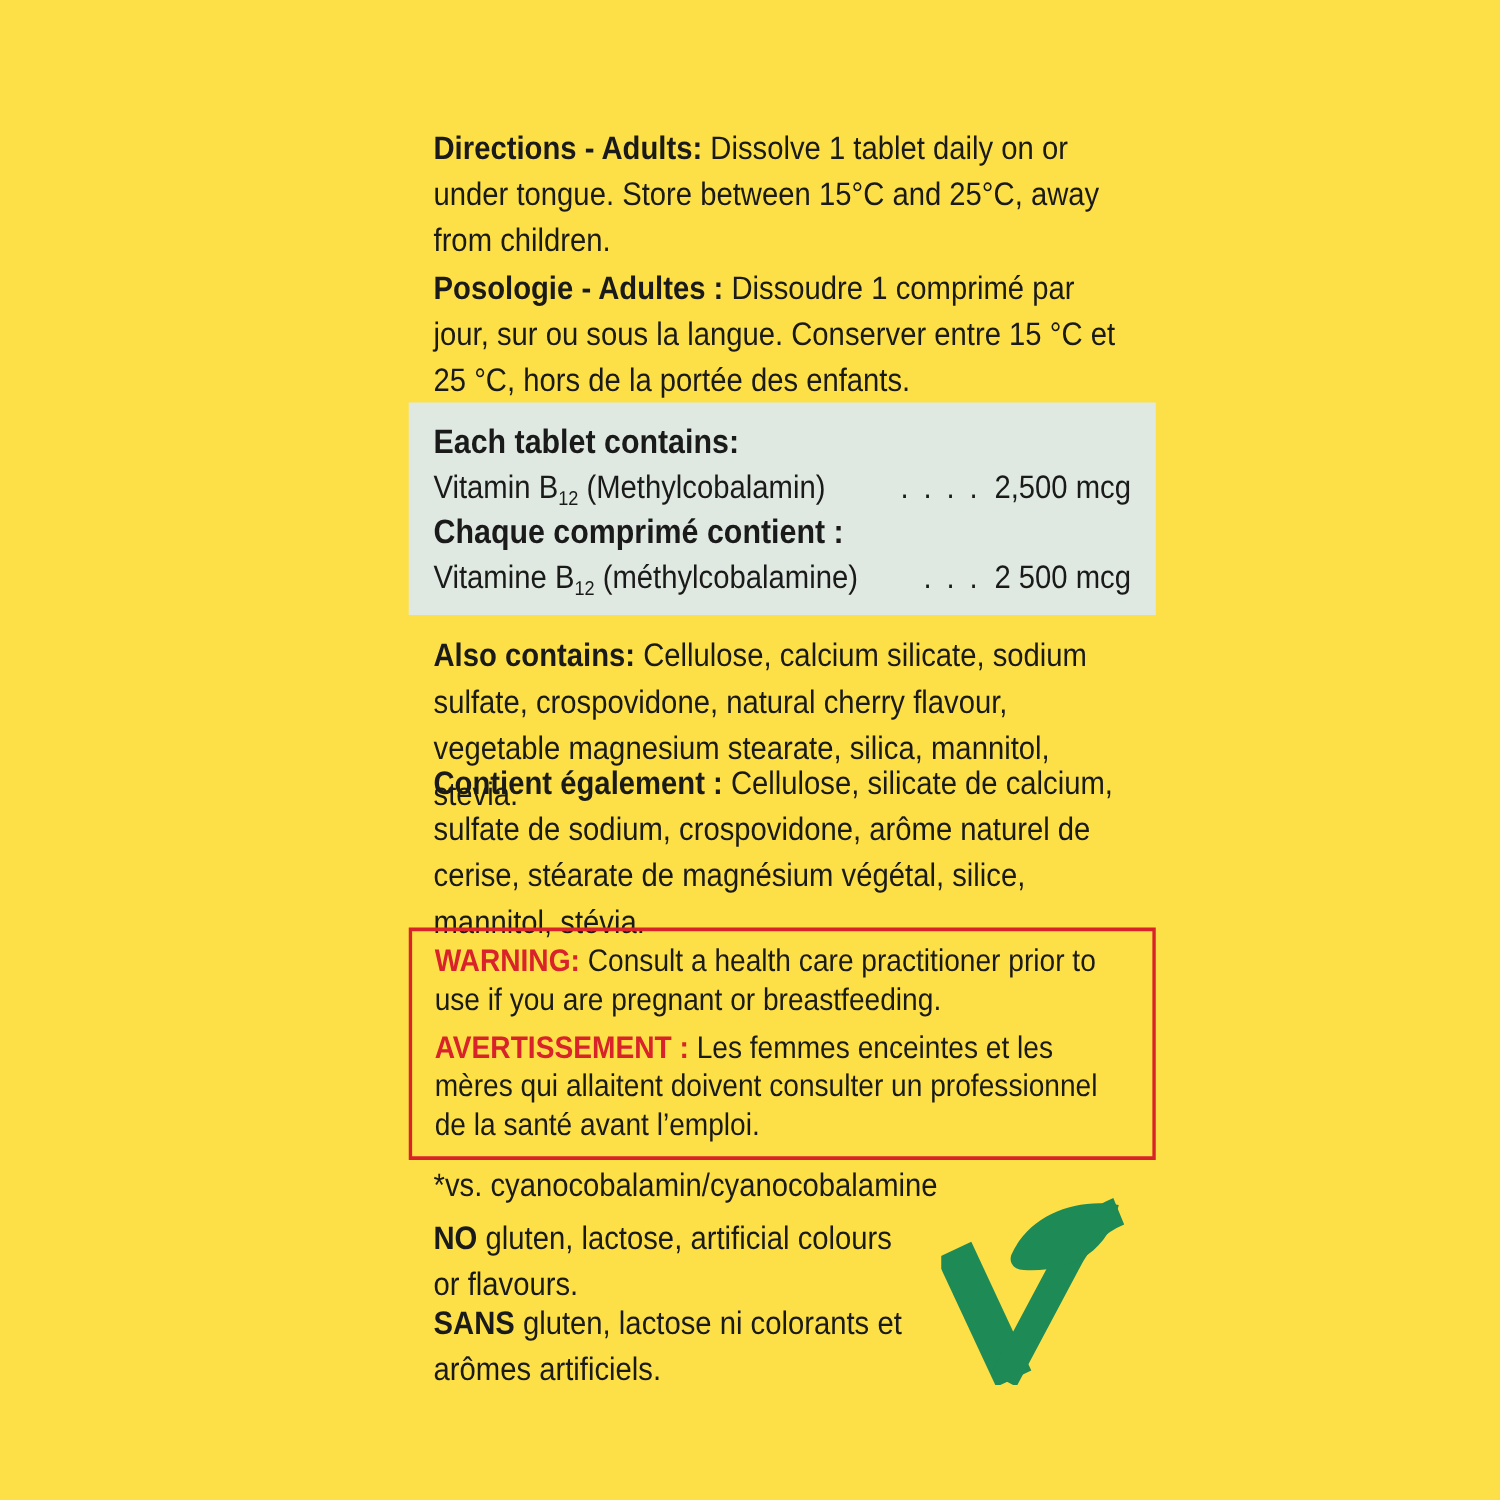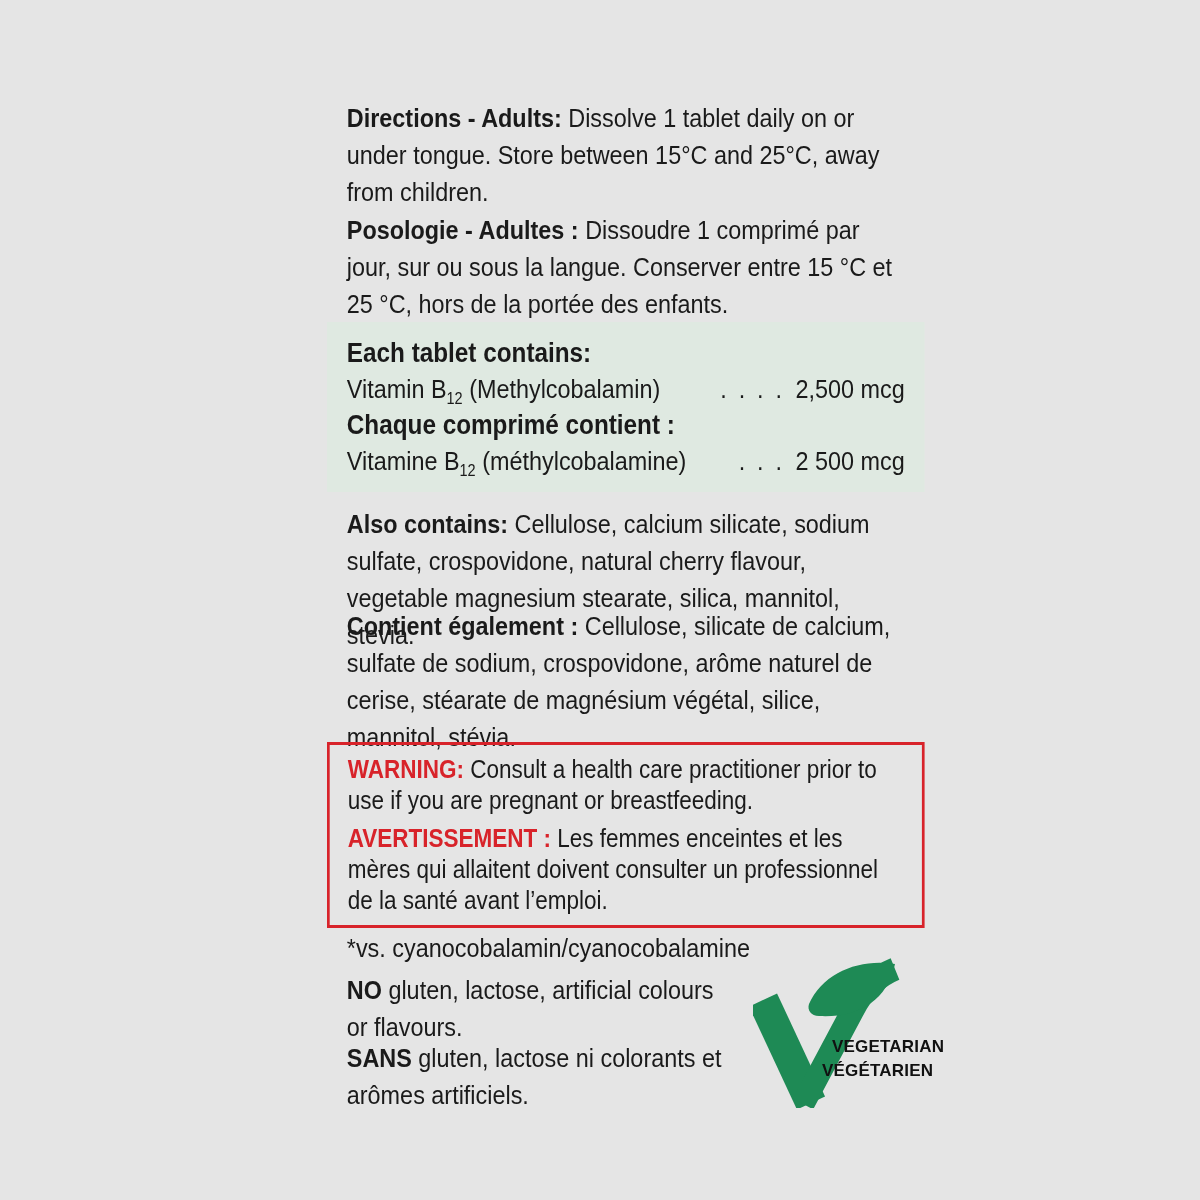--- a/index.html
+++ b/index.html
@@ -1,17 +1,17 @@
 <!DOCTYPE html>
 <html lang="en"><head>
 <meta charset="utf-8">
 <style>
   html,body { margin:0; padding:0; background:#fff; }
   .page {
-    position:relative; width:1200px; height:1200px; background:#e5e5e5;
+    position:relative; width:1200px; height:1200px; background:#fde047;
     font-family:"Liberation Sans","DejaVu Sans",sans-serif; color:#1a1a1a;
     overflow:hidden;
   }
   .col {
     position:absolute; left:327px; top:0; width:664px; height:1200px;
     transform:scaleX(0.9); transform-origin:0 0;
   }
   .para {
     position:absolute; left:22px; width:620px; margin:0;
     font-size:26px; line-height:37px;
@@ -111,18 +111,14 @@
     </p>
 
   </div>
 
   <div class="logo">
     <svg id="v-leaf-svg" width="150" height="150" viewBox="0 0 150 150" aria-hidden="true">
       <path id="v-left-arm" d="M10 42 L58 145" fill="none" stroke-width="31" stroke="#1e8a55"></path>
       <path id="v-right-arm" d="M50 146 L100 52 Q115 22 142 11" fill="none" stroke-width="23" stroke="#1e8a55"></path>
       <path id="v-leaf" d="M142 6 C108 0 70 14 56 46 C54 52 58 58 66 58 C104 60 134 44 142 6 Z" stroke="none" fill="#1e8a55"></path>
     </svg>
-    <div class="logo-text">
-      <span class="lt1">VEGETARIAN</span>
-      <span class="lt2">VÉGÉTARIEN</span>
-    </div>
   </div>
 </div>
 
 </body></html>

